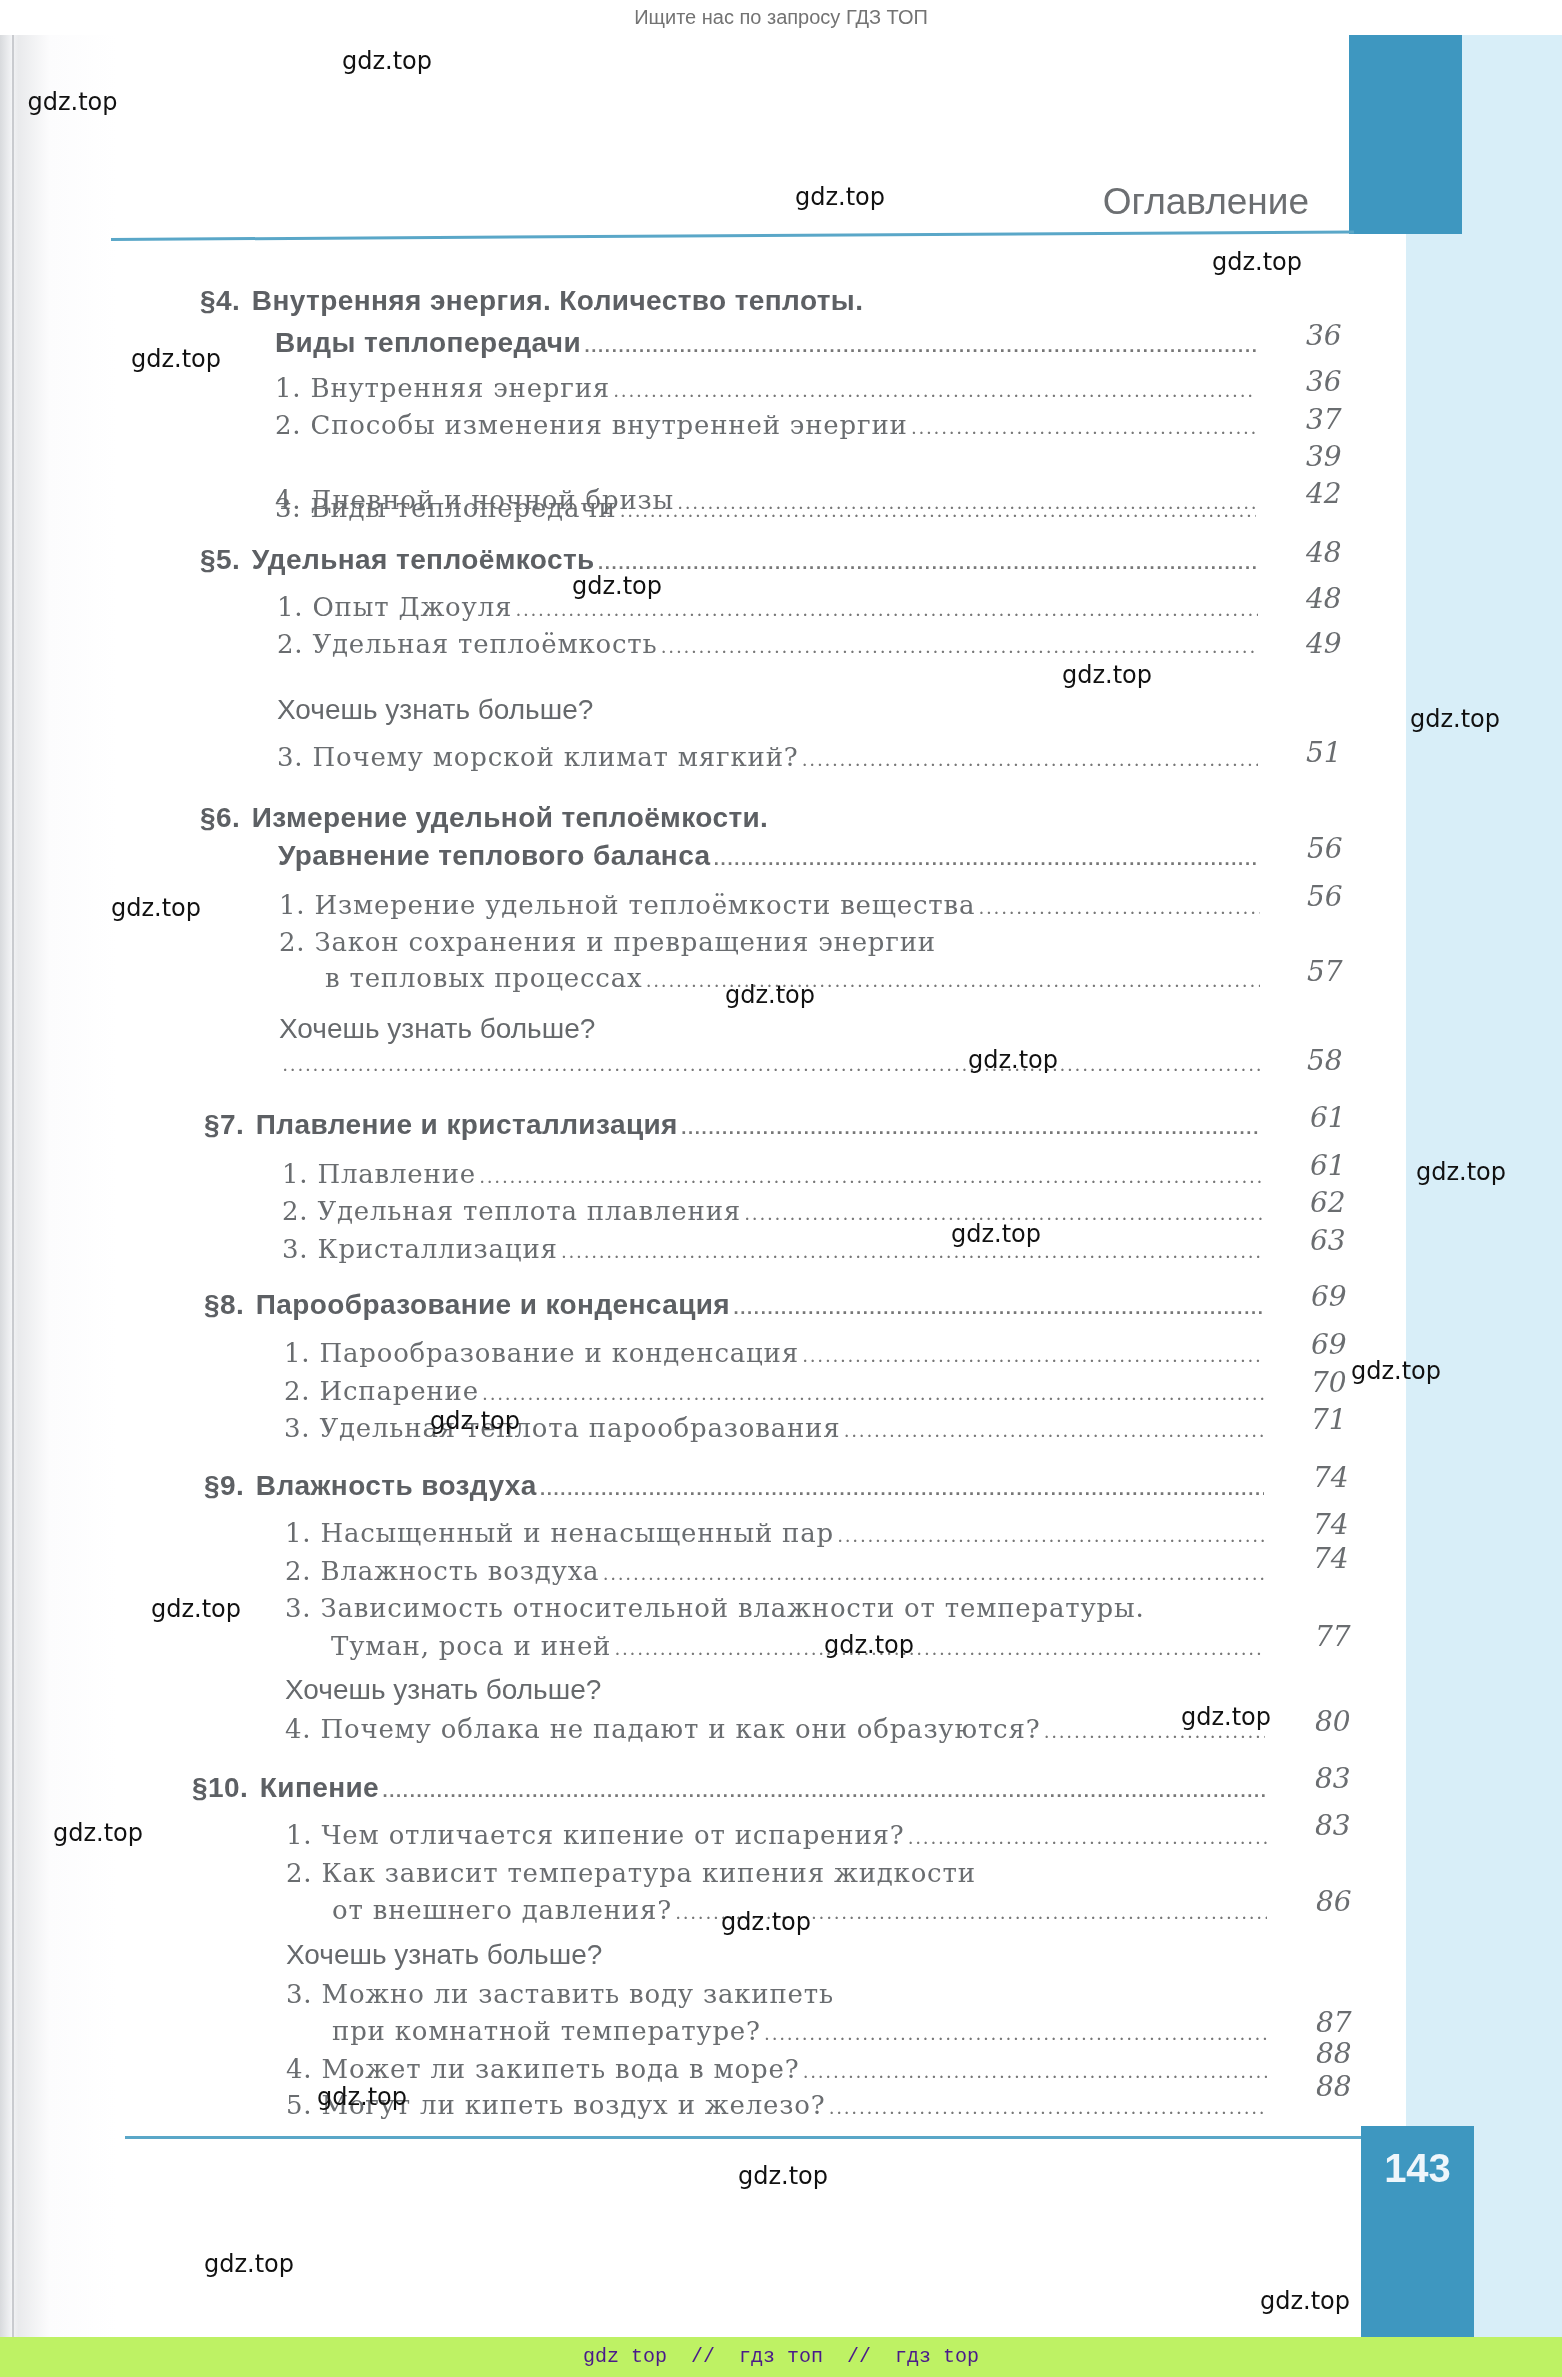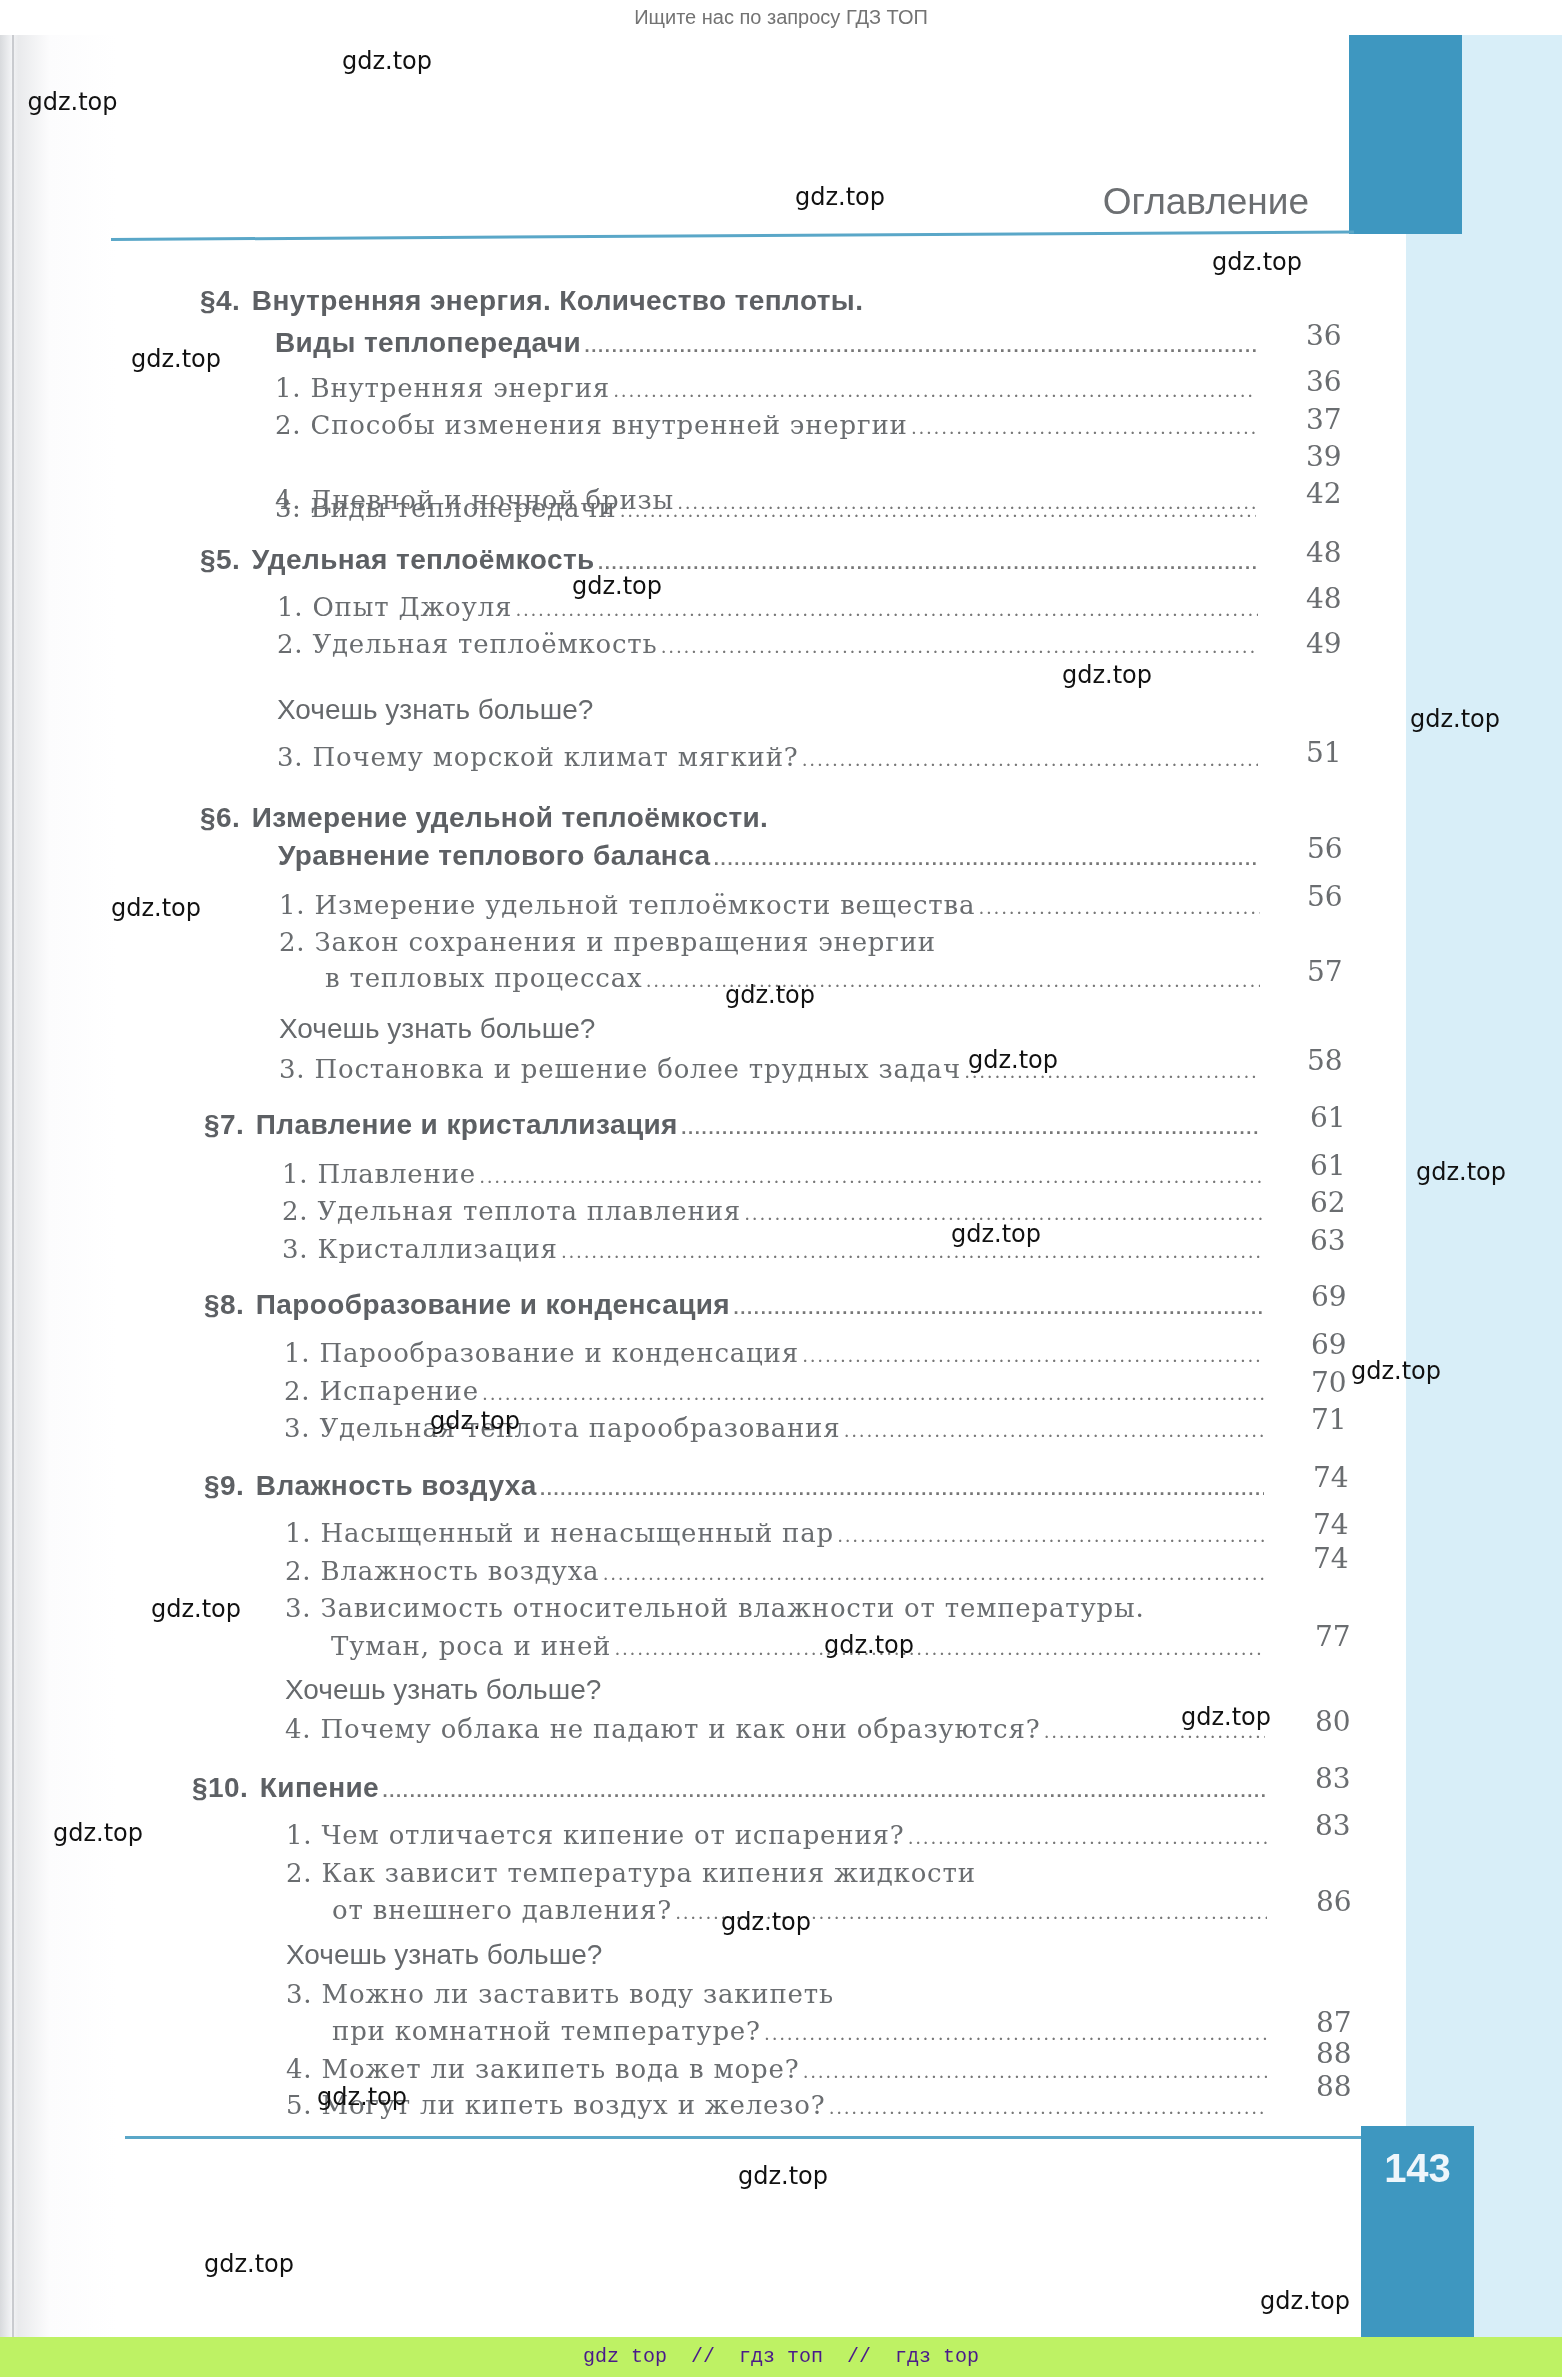--- a/index.html
+++ b/index.html
@@ -55,21 +55,21 @@
     color: #666a6e;
   }
   .row .label { white-space: nowrap; }
   .row .dots {
     flex: 1; overflow: hidden; white-space: nowrap; margin: 0 3.3px;
     color: #777; letter-spacing: 1.7px; font-size: 18.4px;
   }
   .row .dots::after { content: "................................................................................................................................................................................................................"; }
   .pg {
     position: absolute; width: 50px; text-align: left;
-    font-family: "DejaVu Serif", serif; font-size: 28px; color: #6a6d70;
+    font-family: "DejaVu Serif", serif; font-size: 28px; color: #6a6d70; font-style: italic;
   }
   .sec { font-family: "Liberation Sans", sans-serif; font-weight: bold; font-size: 28px; color: #5d6064; letter-spacing: 0.4px; }
   .sec .num { font-weight: bold; margin-right: 11.7px; }
   .sub { font-family: "DejaVu Serif", serif; font-size: 26px; color: #6a6d70; letter-spacing: 0.8px; }
   .more { position:absolute; font-family: "Liberation Sans", sans-serif; font-size: 28px; color: #66696c; }
   .wm { position: absolute; font-family: "DejaVu Sans", sans-serif; font-size: 24px; color: #111; }
   .bottom-line {
     position: absolute; left: 0; top: 2337px; width: 1562px; height: 40px; background:#bef264;
     text-align: center; font-family: Liberation Mono, monospace; font-size: 20px; line-height: 40px;
   }
@@ -165,21 +165,20 @@
     <div class="row sub" style="left:279px; top:892px; width:984px;">
         <span class="label">2. Закон сохранения и превращения энергии</span>
       </div>
     <div class="row sub" style="left:325px; top:928px; width:938px;">
         <span class="label">в тепловых процессах</span>
         <span class="dots"></span>
       </div>
     <div class="pg" style="left:1307px; top:920px;">57</div>
     <div class="more" style="left:279px; top:978px;">Хочешь узнать больше?</div>
     <div class="row sub" style="left:279px; top:1019px; width:984px;">
-        <span class="label">3. Постановка и решение более трудных задач</span>
         <span class="dots"></span>
       </div>
     <div class="pg" style="left:1307px; top:1009px;">58</div>
 
     <div class="row sec" style="left:204px; top:1074px; width:1059px;">
       <span class="num">§7.</span>
       <span class="label">Плавление и кристаллизация</span>
         <span class="dots"></span>
     </div>
     <div class="pg" style="left:1310px; top:1066px;">61</div>

